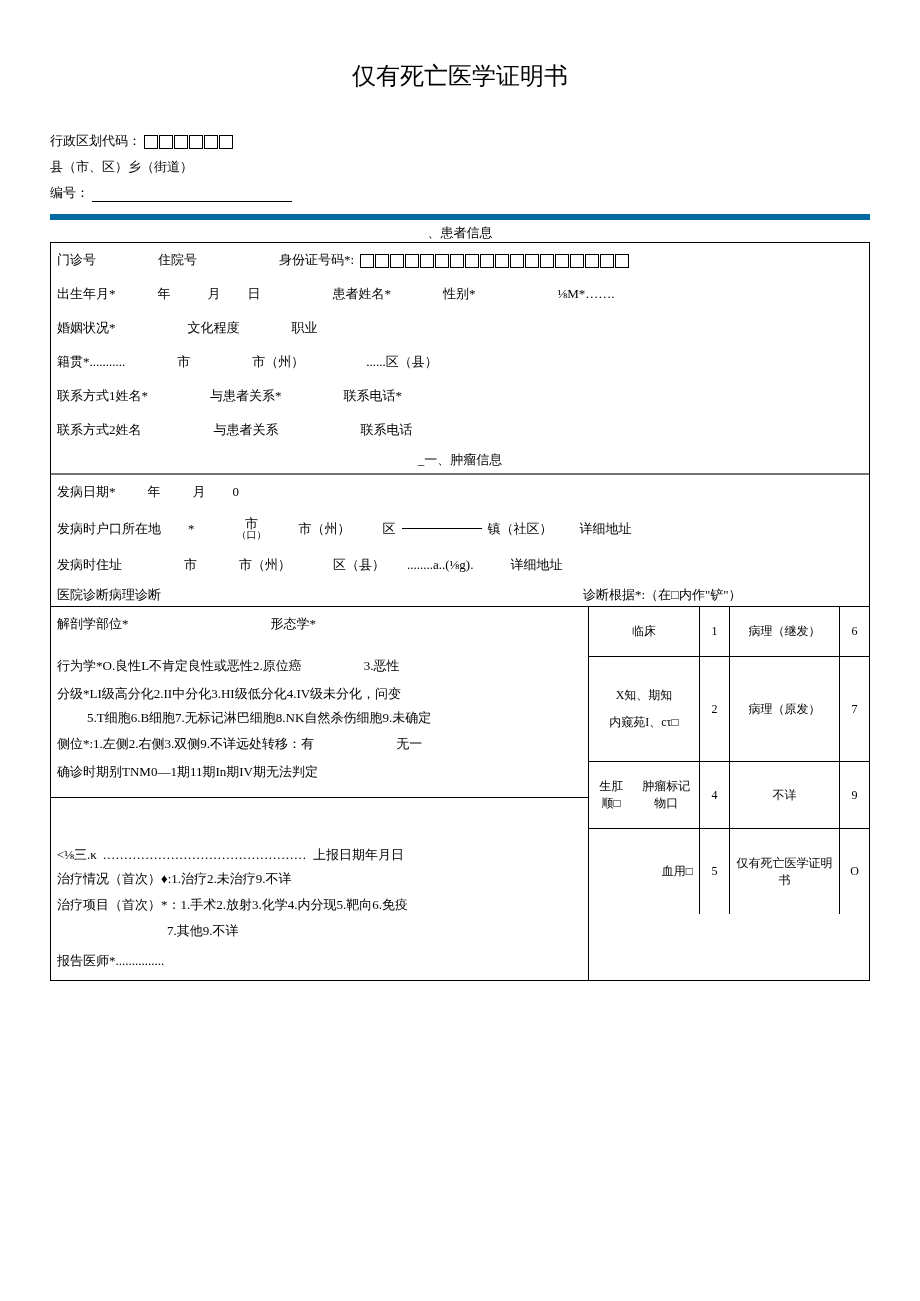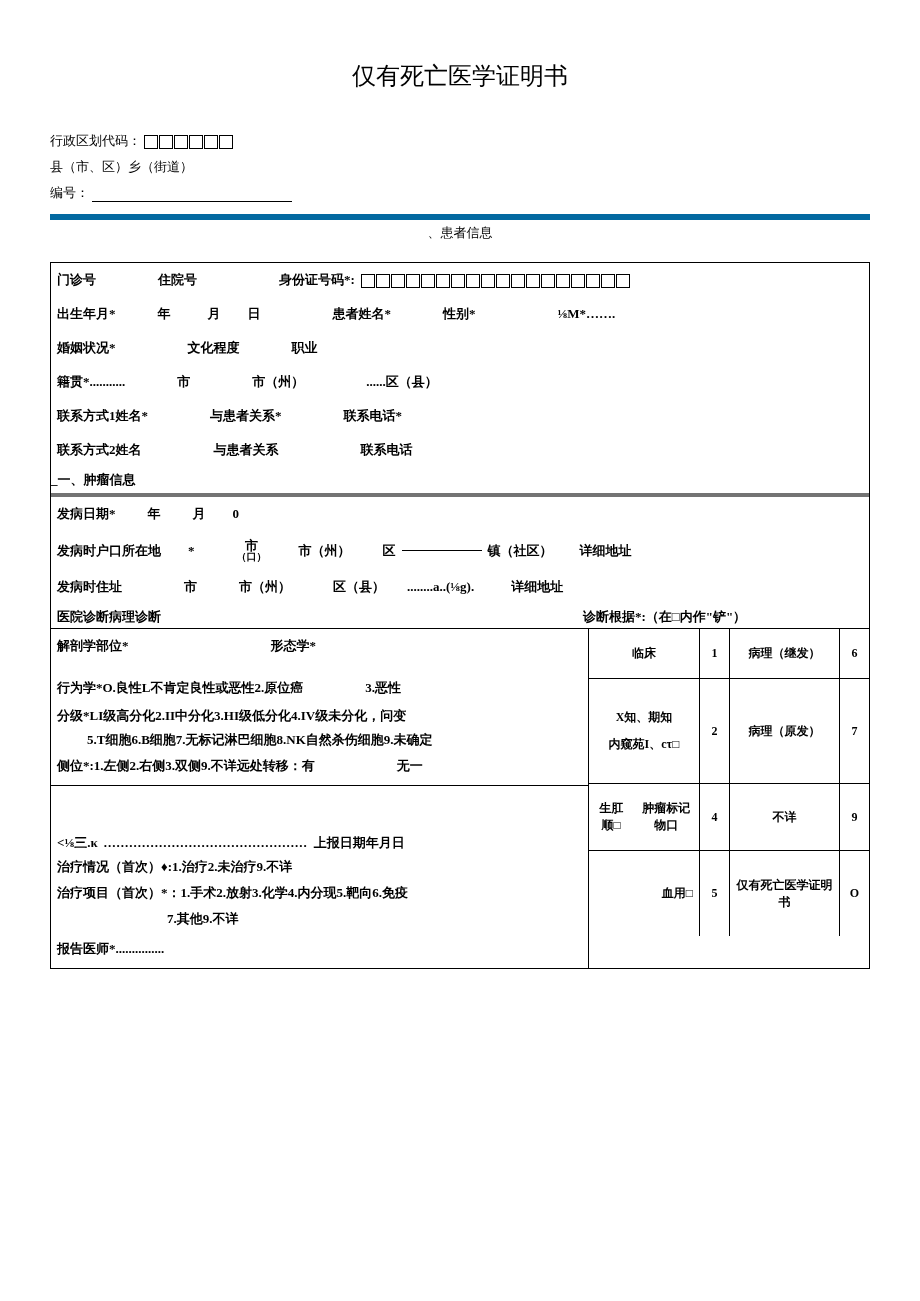--- a/index.html
+++ b/index.html
@@ -2,22 +2,22 @@
 <html><head>
   <meta charset="utf-8">
   <style>
     * { margin: 0; padding: 0; box-sizing: border-box; }
     body { font-family: "SimSun", "Songti SC", serif; font-size: 13px; width: 920px; padding: 60px 50px; background: #fff; color: #000; }
     .title { text-align: center; font-size: 24px; font-weight: normal; margin-bottom: 40px; font-family: "SimSun", serif; }
     .header-row { margin-bottom: 8px; }
     .boxes { display: inline-block; }
     .box { display: inline-block; width: 14px; height: 14px; border: 1px solid #000; margin-right: 1px; vertical-align: middle; }
     .underline { display: inline-block; border-bottom: 1px solid #000; min-width: 200px; height: 16px; vertical-align: bottom; }
-    .section { border: 1px solid #000; margin-top: 20px; font-weight: bold; }
-    .section-header { padding: 4px 0; border-bottom: 4px solid #737373; position: relative; }
+    .section { border: 1px solid #000; margin-top: 0; }
+    .section-header { text-align: center; padding: 4px 0; border-bottom: 2px solid #737373; position: relative; }
     .section-header-pre { text-align: center; border-top: 6px solid #0369a1; padding-top: 4px; margin-top: 12px; }
     .form-line { padding: 8px 6px; display: flex; align-items: center; gap: 6px; flex-wrap: wrap; }
     .form-line span { white-space: nowrap; }
     .spacer { display: inline-block; }
     .table-wrap { display: flex; border-top: 1px solid #000; }
     .left-col { flex: 1; border-right: 1px solid #000; }
     .right-col { width: 280px; }
     .right-grid { display: grid; grid-template-columns: 1fr 30px 1fr 30px; }
     .right-cell { border-left: 1px solid #000; border-top: 1px solid #000; padding: 16px 6px; display: flex; align-items: center; justify-content: center; text-align: center; font-size: 12px; }
     .right-cell:first-child, .right-cell:nth-child(4n+1) { border-left: none; }
@@ -164,20 +164,23 @@
           <span>分级*LI级高分化2.II中分化3.HI级低分化4.IV级未分化，问变</span>
         </div>
         <div class="form-line" style="padding:4px 0 4px 30px;">
           <span>5.T细胞6.B细胞7.无标记淋巴细胞8.NK自然杀伤细胞9.未确定</span>
         </div>
         <div class="form-line" style="padding:4px 0;">
           <span>侧位*:1.左侧2.右侧3.双侧9.不详远处转移：有</span>
           <span class="spacer" style="width:70px"></span>
           <span>无一</span>
         </div>
+        <div class="form-line" style="padding:6px 0 10px 0;">
+          <span>确诊时期别TNM0—1期11期In期IV期无法判定</span>
+        </div>
       </div>
       <div style="border-top:1px solid #000;" class="left-block">
         <div style="height:40px;"></div>
         <div class="form-line" style="padding:2px 0;">
           <span>&lt;⅛三.κ</span>
           <span class="dots">................................................</span>
           <span>上报日期年月日</span>
         </div>
         <div class="form-line" style="padding:4px 0;">
           <span>治疗情况（首次）♦:1.治疗2.未治疗9.不详</span>

